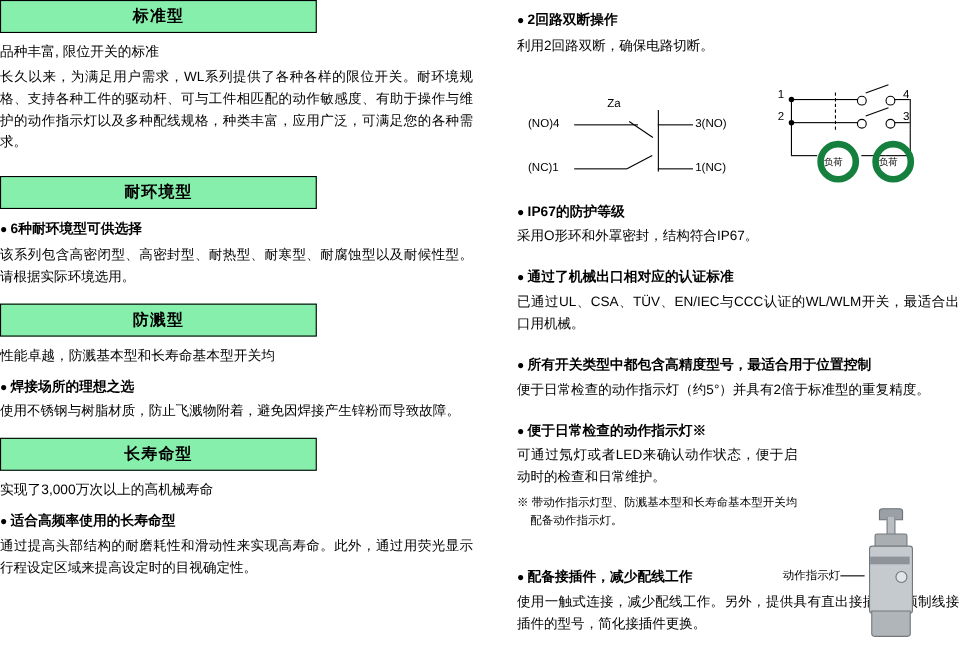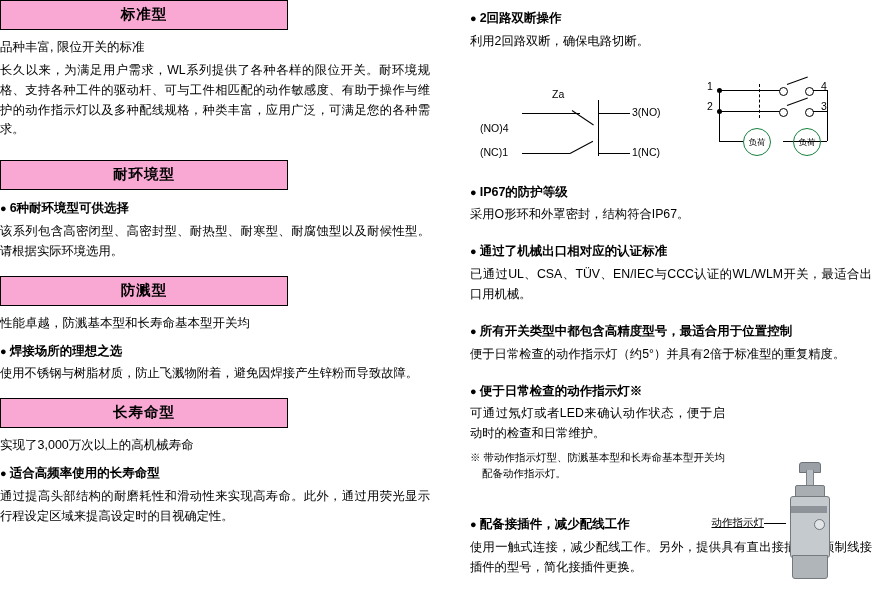--- a/index.html
+++ b/index.html
@@ -36,21 +36,21 @@
 
   
   .title-box {
     border: 1px solid #000000;
     text-align: center;
     font-weight: bold;
     font-size: 14.5px;
     padding: 4px 0 5px 0;
     letter-spacing: 1px;
     margin: 0;
-    background: #f9a8d4;
+    background: #86efac;
   }
   .tb-narrow { width: 286px; margin-left: 0; }
   .tb-right { width: 290px; margin-left: 0; }
 
   .lead {
     font-weight: normal;
     font-size: 12.5px;
     margin: 8px 0 0 0;
     line-height: 1.5;
   }
@@ -110,24 +110,23 @@
     white-space: nowrap;
   }
   .ln {
     position: absolute;
     background: #000000;
   }
   .coil {
     position: absolute;
     width: 26px;
     height: 26px;
-    border: 1px solid #15803d;
+    border: 6px solid #15803d;
     border-radius: 50%;
     font-size: 8.5px;
-    text-align: center;
     line-height: 26px;
   }
   .dot-sm {
     position: absolute;
     width: 5px;
     height: 5px;
     background: #000;
     border-radius: 50%;
   }
   .open-circ {
@@ -231,21 +230,20 @@
     background: #000;
   }
   .callout-text {
     position: absolute;
     left: -86px;
     top: 54px;
     font-size: 10.5px;
     width: 64px;
     text-align: right;
     white-space: nowrap;
-    text-decoration: underline;
   }
 </style>
 </head>
 <body>
 
 <div class="page">
 
   <div class="col col-left">
 
     <div class="title-box tb-narrow">标准型</div>
@@ -274,21 +272,21 @@
   <div class="col col-right">
 
 
     <p class="bullet"><span class="dot">●</span><span>2回路双断操作</span></p>
     <p class="body">利用2回路双断，确保电路切断。</p>
 
     <div class="diagram-row">
 
       <div class="diagram-left">
         <span class="lbl" style="left:72px; top:18px;">Za</span>
-        <span class="lbl" style="left:0px; top:36px;margin-top:16px;">(NO)4</span>
+        <span class="lbl" style="left:0px; top:36px;">(NO)4</span>
         <span class="lbl" style="left:0px; top:76px;">(NC)1</span>
         <span class="lbl" style="left:152px; top:36px;">3(NO)</span>
         <span class="lbl" style="left:152px; top:76px;">1(NC)</span>
 
         <span class="ln" style="left:42px; top:43px; width:58px; height:1px;"></span>
         <span class="ln" style="left:42px; top:83px; width:48px; height:1px;"></span>
         <span class="ln" style="left:118px; top:43px; width:32px; height:1px;"></span>
         <span class="ln" style="left:118px; top:83px; width:32px; height:1px;"></span>
         <span class="ln" style="left:118px; top:30px; width:1px; height:56px;"></span>
 

